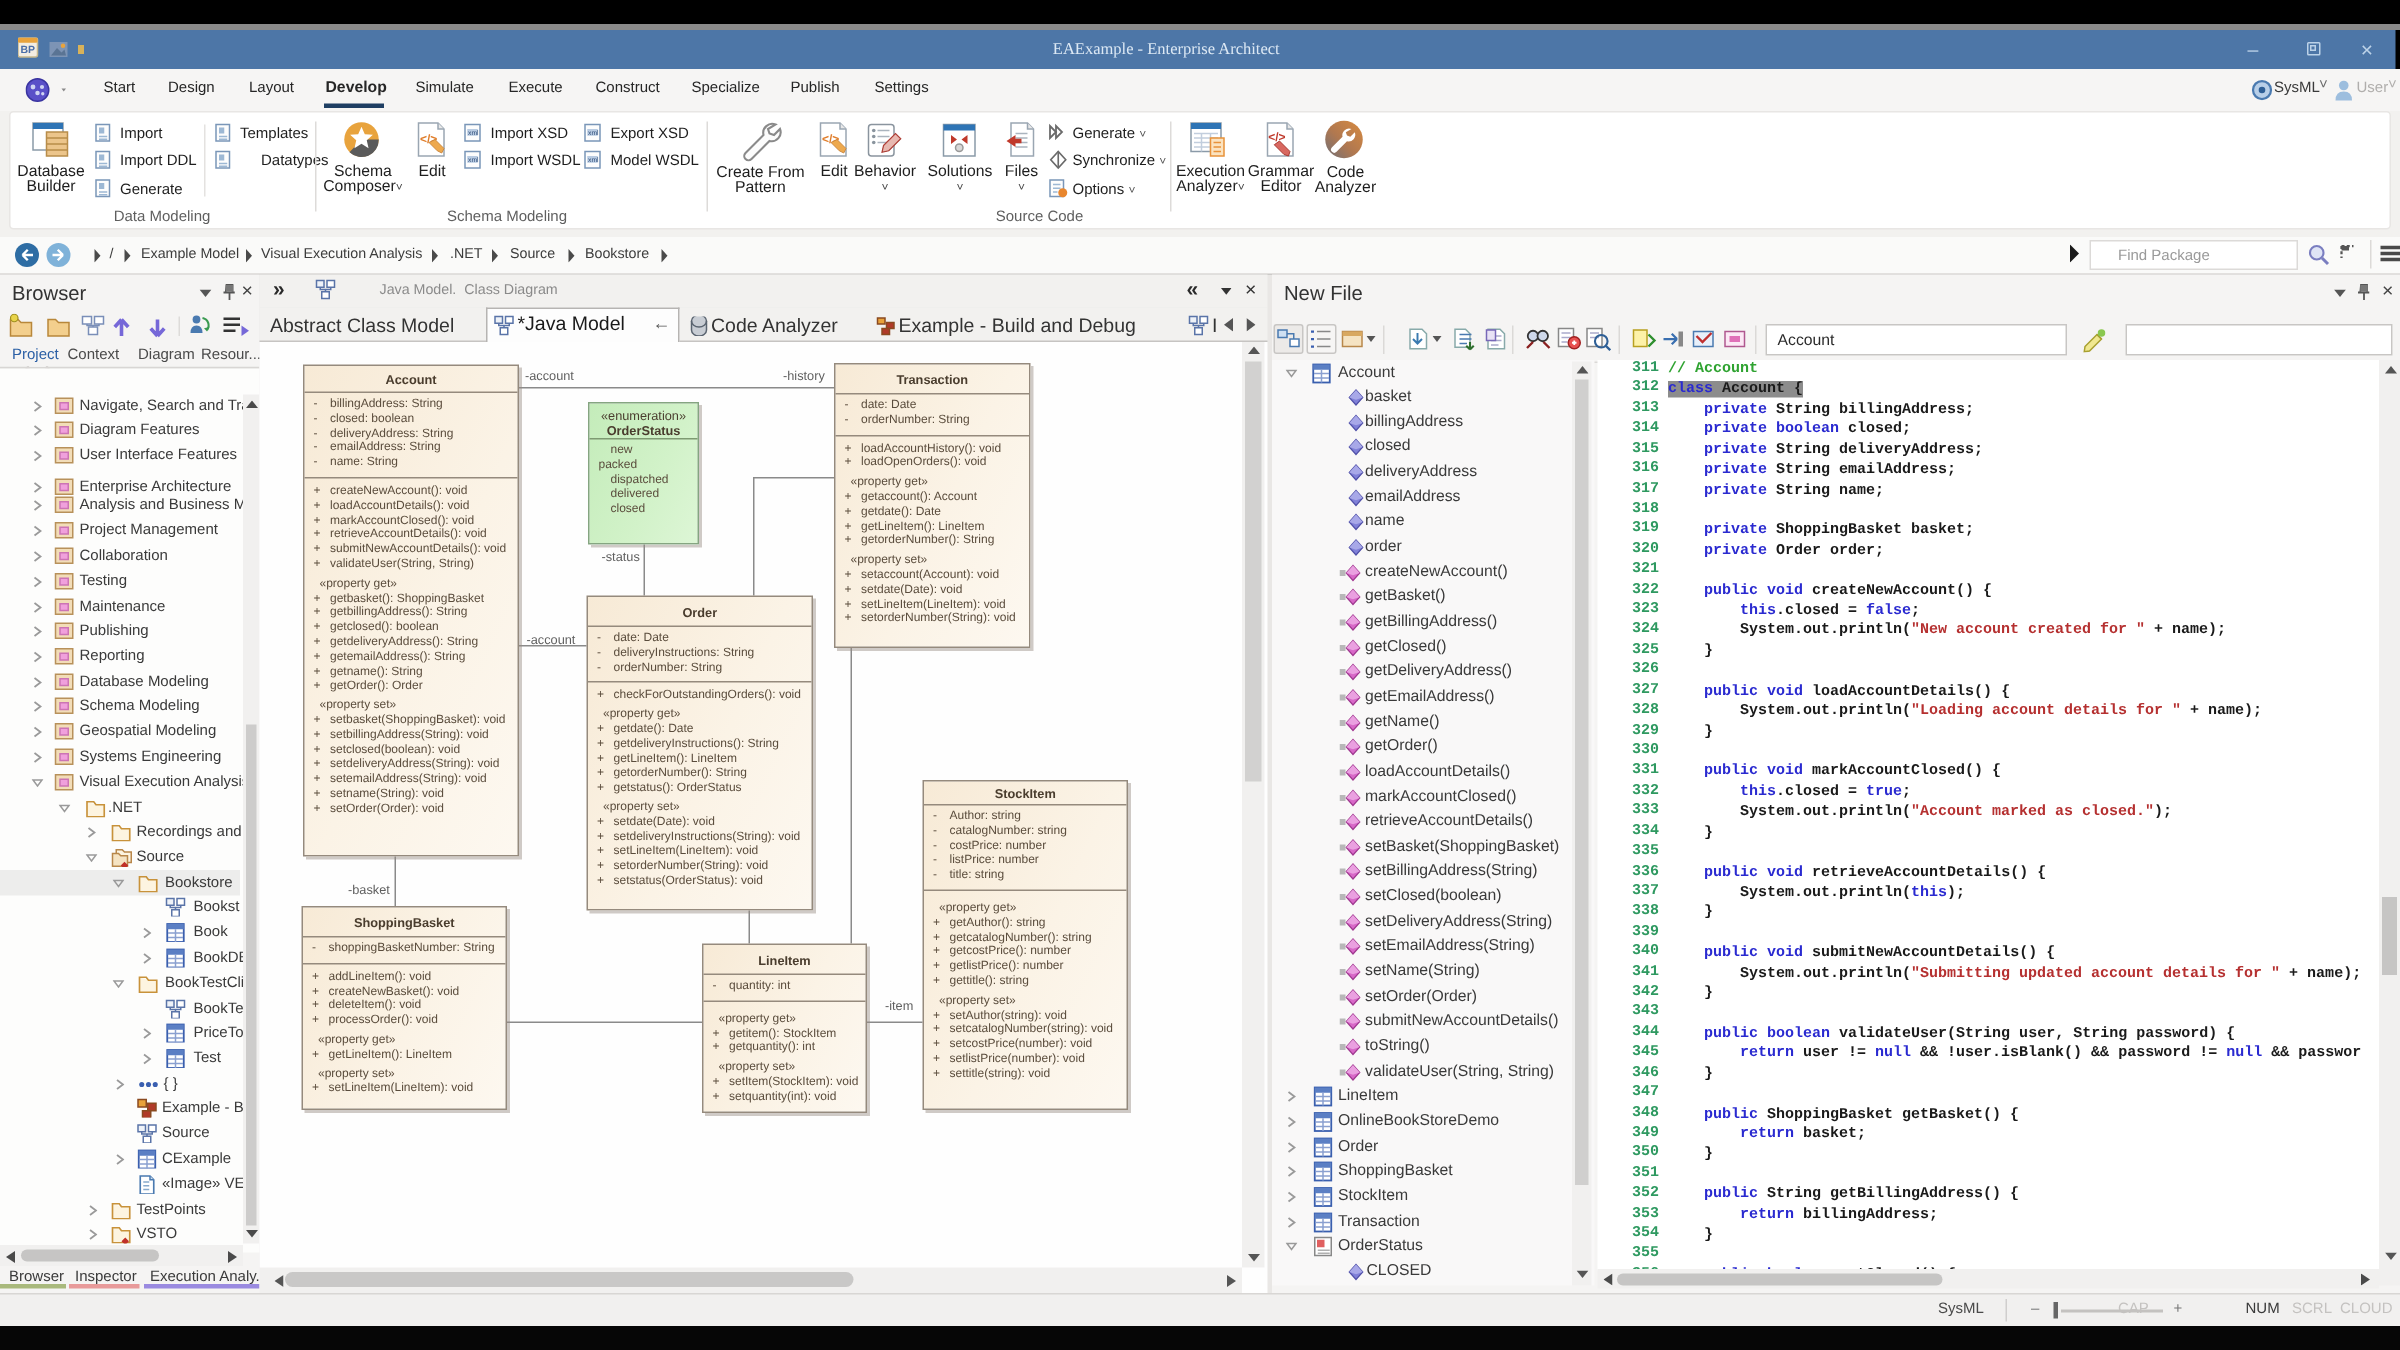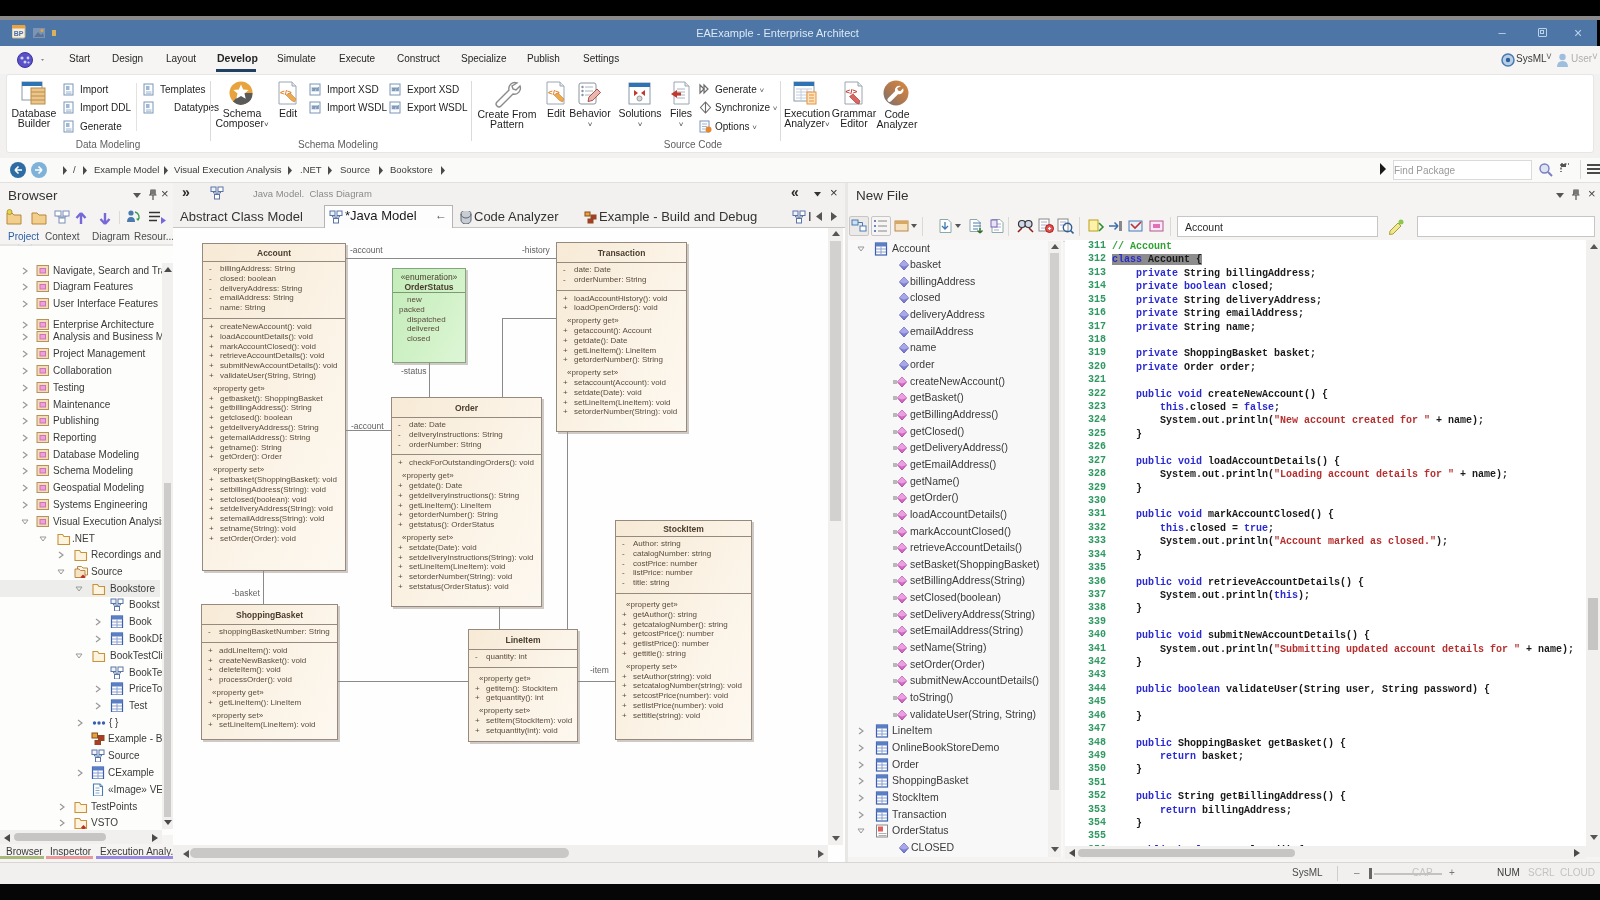--- a/index.html
+++ b/index.html
@@ -2,21 +2,21 @@
 <html><head>
 <meta charset="utf-8">
 <style>
   * { margin:0; padding:0; box-sizing:border-box; }
   html,body { width:1600px; height:900px; overflow:hidden; background:#000; }
   #root { position:relative; width:1600px; height:900px; font-family:"Liberation Sans",sans-serif; background:#000; }
   .abs { position:absolute; }
   
   #grayline { left:0; top:16px; width:1600px; height:4px; background:#8a8a8a; }
   #titlebar { left:0; top:20px; width:1597px; height:26px; background:#4d76a7; color:#e8f0f8; }
-  #titlebar .ttl { position:absolute; left:0; width:1555px; top:7px; text-align:center; font-size:11px; color:#dce8f4; }
+  #titlebar .ttl { position:absolute; left:0; width:1555px; top:7px; text-align:center; font-size:11px; color:#dce8f4;font-family:Liberation Serif, serif; }
   .winbtn { position:absolute; top:0; width:30px; height:26px; color:#bcd2e8; font-size:13px; text-align:center; line-height:26px; }
   
   #menurow { left:0; top:46px; width:1600px; height:28px; background:#f6f5f4; }
   .mtab { position:absolute; top:7px; font-size:10px; color:#262626; }
   
   #ribbon { left:6px; top:74px; width:1588px; height:79px; background:#fff; border:1px solid #e8e6e4; border-radius:3px; }
   .rsep { position:absolute; top:6px; width:1px; height:60px; background:#dddbd9; }
   .glabel { position:absolute; top:64px; font-size:10px; color:#5f5f5f; text-align:center; }
   .bigbtn { position:absolute; top:4px; text-align:center; font-size:10.5px; color:#1e1e1e; line-height:10px; }
   .smallbtn { position:absolute; font-size:10px; color:#1e1e1e; height:17px; line-height:16px; white-space:nowrap; }
@@ -244,21 +244,21 @@
         </svg><span style="margin-left:5px;vertical-align:3px">Import WSDL</span></div>
     <div class="smallbtn" style="left:382px;top:7px"><svg width="13" height="13">
           <rect x="1" y="1" width="10" height="11" fill="#fdfdfd" stroke="#7a96b8"></rect>
           <rect x="2.5" y="4" width="7" height="4.5" fill="#b8cbe2"></rect>
           <text x="3" y="8" font-size="4.5" fill="#33507a" font-family="Liberation Sans">xml</text>
         </svg><span style="margin-left:5px;vertical-align:3px">Export XSD</span></div>
     <div class="smallbtn" style="left:382px;top:25px"><svg width="13" height="13">
           <rect x="1" y="1" width="10" height="11" fill="#fdfdfd" stroke="#7a96b8"></rect>
           <rect x="2.5" y="4" width="7" height="4.5" fill="#b8cbe2"></rect>
           <text x="3" y="8" font-size="4.5" fill="#33507a" font-family="Liberation Sans">xml</text>
-        </svg><span style="margin-left:5px;vertical-align:3px">Export WSDL</span></div>
+        </svg><span style="margin-left:5px;vertical-align:3px">Model WSDL</span></div>
     <div class="glabel" style="left:271px;width:120px">Schema Modeling</div>
     <div class="rsep" style="left:464px"></div>
 
     <div class="bigbtn" style="left:469px;width:62px">
       <svg width="30" height="28" style="margin-top:1px">
         <path d="M25 3 a6 6 0 0 0 -8 7 l-12 12 a2.5 2.5 0 0 0 4 4 l12-12 a6 6 0 0 0 7-8 l-4 4 -3-1 -1-3 z" fill="#fcfcfc" stroke="#8a8a8a" stroke-width="1.4"></path>
       </svg>
       <div>Create From<br>Pattern</div>
     </div>
     <div class="bigbtn" style="left:531px;width:36px">
@@ -380,21 +380,21 @@
     <svg class="abs" style="left:378px;top:8px" width="6" height="9">
         <path d="M1 0 L5 4.5 L1 9 z" fill="#4a4a4a"></path>
       </svg>
     <div class="crumbtxt" style="left:390px">Bookstore</div>
     <svg class="abs" style="left:440px;top:8px" width="6" height="9">
         <path d="M1 0 L5 4.5 L1 9 z" fill="#4a4a4a"></path>
       </svg>
     <svg class="abs" style="left:1379px;top:5px" width="8" height="12">
         <path d="M1 0 L7 6 L1 12 z" fill="#1a1a1a"></path>
       </svg>
-    <div class="abs" style="left:1393px;top:2px;width:139px;height:20px;background:#fff;border:1px solid #dcdad8;font-size:10px;color:#9a9a9a;line-height:19px;padding-left:0">Find Package</div>
+    <div class="abs" style="left:1393px;top:2px;width:139px;height:20px;background:#fff;border:1px solid #dcdad8;font-size:10px;color:#9a9a9a;line-height:19px;padding-left:18px">Find Package</div>
     <svg style="position:absolute;left:1538px;top:4px" width="16" height="16">
       <circle cx="6.5" cy="6.5" r="4.5" fill="#dfe4f5" stroke="#7a7ec0" stroke-width="1.4"></circle>
       <path d="M10 10 l4 4" stroke="#7a7ec0" stroke-width="2"></path>
     </svg>
     <svg style="position:absolute;left:1560px;top:4px" width="16" height="16">
       <path d="M1 2 h8 M1 2 v8" stroke="#555" stroke-width="1.5" stroke-dasharray="2 1.5"></path>
       <rect x="1" y="2" width="5" height="3" fill="#555"></rect>
     </svg>
     <div class="abs" style="left:1580px;top:2px;width:1px;height:19px;background:#dcdad8"></div>
     <svg style="position:absolute;left:1586px;top:5px" width="15" height="14">
@@ -1388,20 +1388,21 @@
 <div class="ln" style="left:22px;top:389px">340</div>
 <div class="cl" style="left:47px;top:389px">    <span class="k">public</span> <span class="k">void</span> submitNewAccountDetails() {</div>
 <div class="ln" style="left:22px;top:403px">341</div>
 <div class="cl" style="left:47px;top:403px">        System.out.println(<span class="s">"Submitting updated account details for "</span> + name);</div>
 <div class="ln" style="left:22px;top:416px">342</div>
 <div class="cl" style="left:47px;top:416px">    }</div>
 <div class="ln" style="left:22px;top:429px">343</div>
 <div class="ln" style="left:22px;top:443px">344</div>
 <div class="cl" style="left:47px;top:443px">    <span class="k">public</span> <span class="k">boolean</span> validateUser(String user, String password) {</div>
 <div class="ln" style="left:22px;top:456px">345</div>
+<div class="cl" style="left:47px;top:456px">        <span class="k">return</span> user != <span class="k">null</span> &amp;&amp; !user.isBlank() &amp;&amp; password != <span class="k">null</span> &amp;&amp; passwor</div>
 <div class="ln" style="left:22px;top:470px">346</div>
 <div class="cl" style="left:47px;top:470px">    }</div>
 <div class="ln" style="left:22px;top:483px">347</div>
 <div class="ln" style="left:22px;top:497px">348</div>
 <div class="cl" style="left:47px;top:497px">    <span class="k">public</span> ShoppingBasket getBasket() {</div>
 <div class="ln" style="left:22px;top:510px">349</div>
 <div class="cl" style="left:47px;top:510px">        <span class="k">return</span> basket;</div>
 <div class="ln" style="left:22px;top:523px">350</div>
 <div class="cl" style="left:47px;top:523px">    }</div>
 <div class="ln" style="left:22px;top:537px">351</div>

